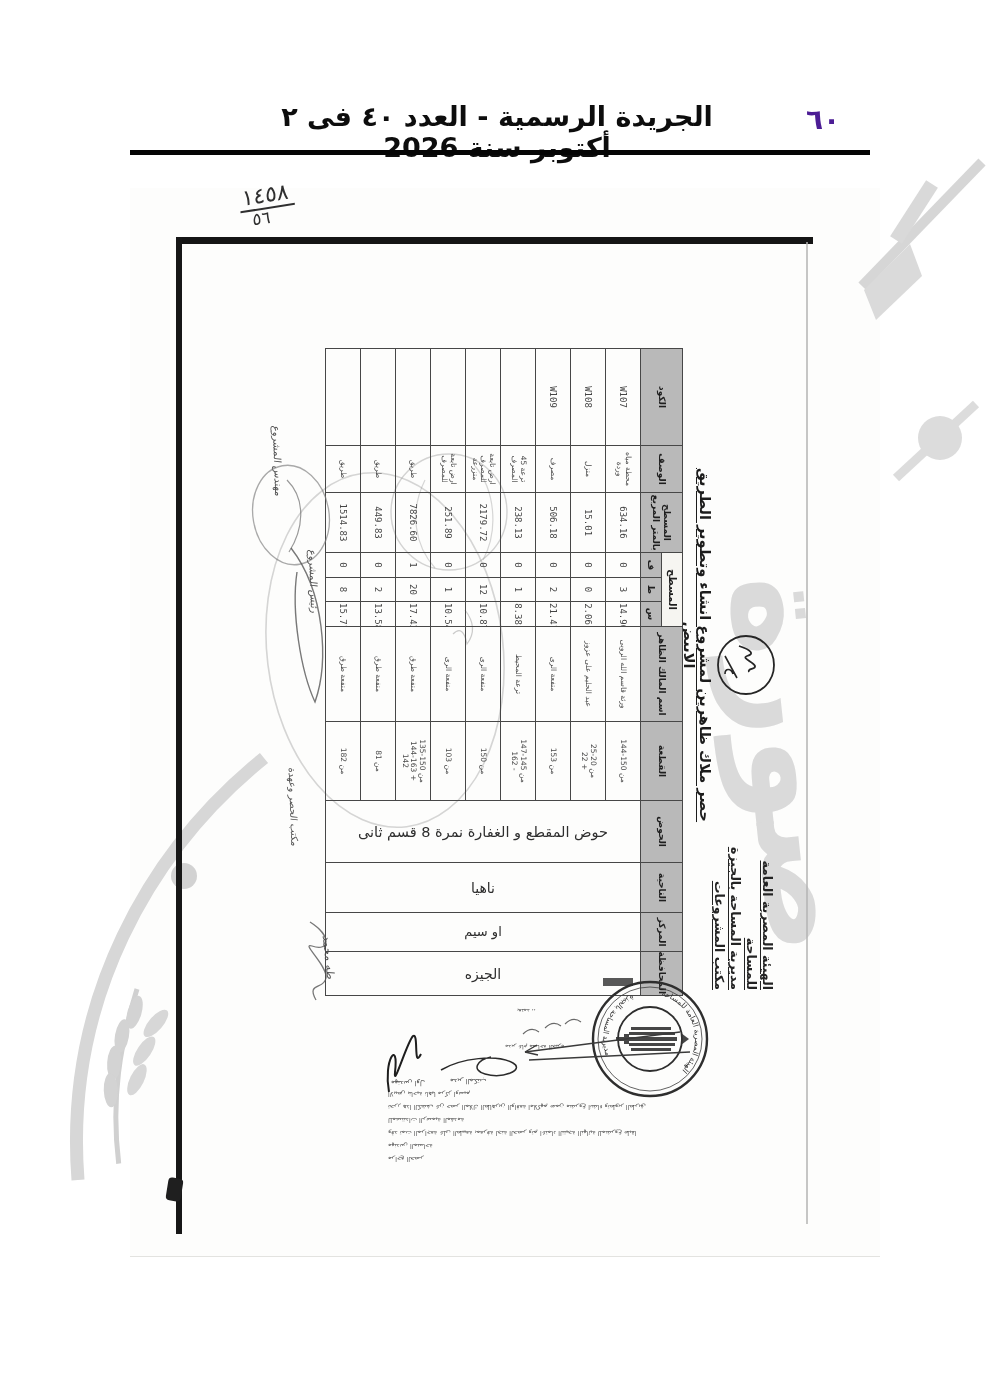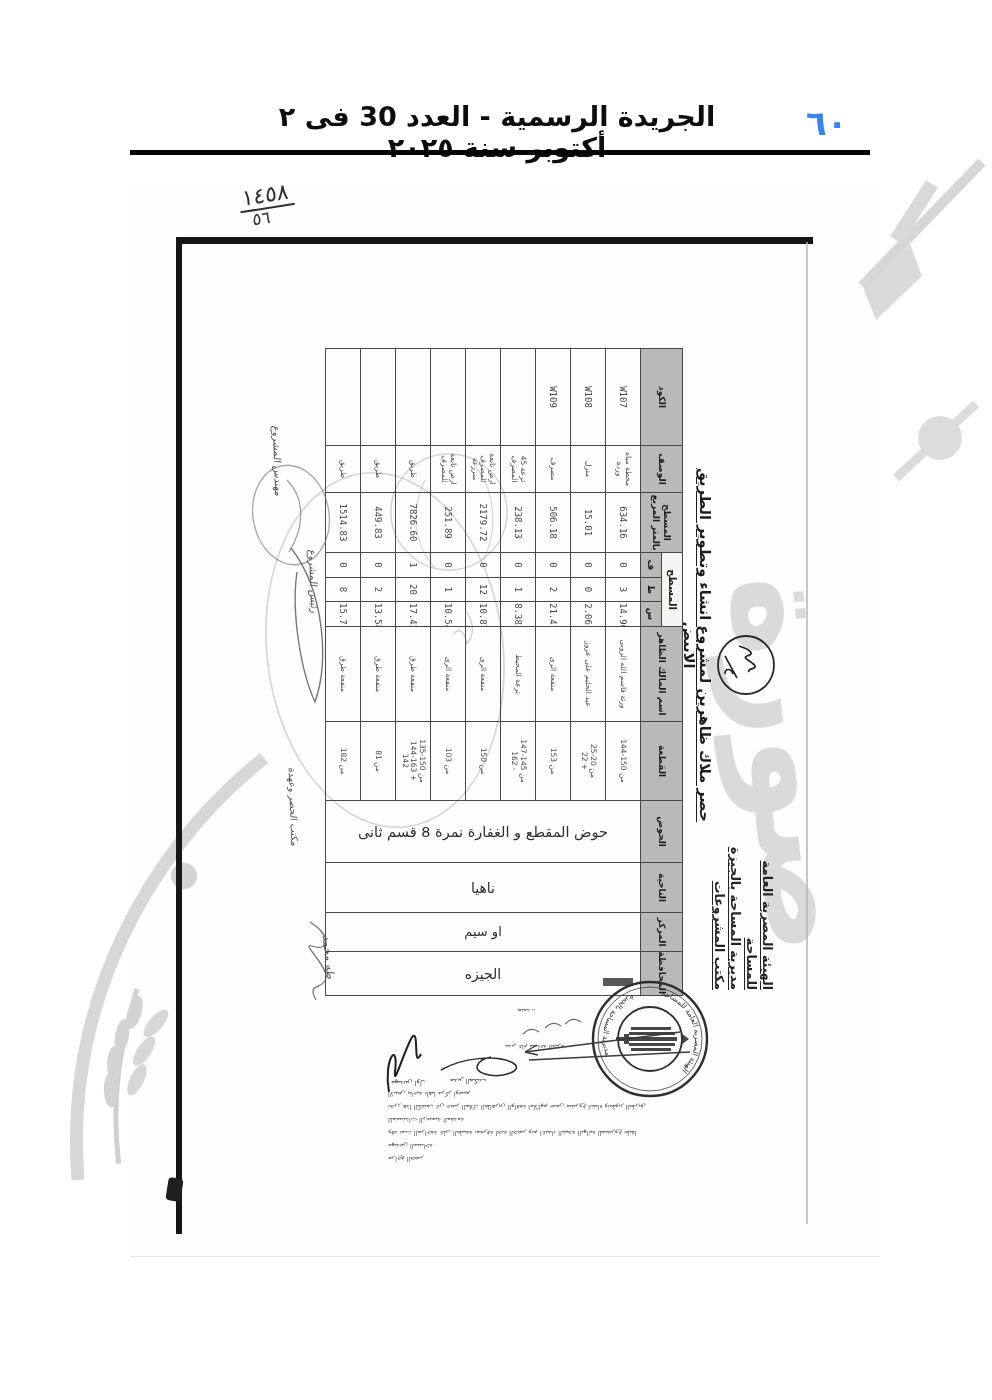--- a/index.html
+++ b/index.html
@@ -6,21 +6,21 @@
   body{
     width:992px;height:1400px;position:relative;overflow:hidden;
     background:#ffffff;font-family:"DejaVu Sans",sans-serif;
   }
   
   .gz-title{
     position:absolute;top:101px;left:272px;width:450px;text-align:center;
     direction:rtl;font-size:27px;font-weight:bold;color:#0d0d0d;letter-spacing:0;
   }
   .gz-pagenum{
-    position:absolute;top:103px;left:806px;font-size:34px;font-weight:bold;color:#3b82f6;
+    position:absolute;top:103px;left:806px;font-size:28px;font-weight:bold;color:#4c1d95;
   }
   .gz-rule{position:absolute;top:150px;left:130px;width:740px;height:5px;background:#050505;}
 
   
   .wm-layer{position:absolute;inset:0;z-index:1;pointer-events:none;}
   .wm-sura{
     position:absolute;left:858px;top:565px;font-size:138px;font-weight:bold;color:#dadada;
     transform:rotate(84deg);transform-origin:top left;white-space:nowrap;
   }
   
@@ -95,21 +95,21 @@
     <ellipse cx="92" cy="32" rx="7" ry="17" fill="#d3d3d3" transform="rotate(30 92 32)"></ellipse>
     <ellipse cx="74" cy="52" rx="7" ry="17" fill="#d3d3d3" transform="rotate(24 74 52)"></ellipse>
     <ellipse cx="60" cy="76" rx="7" ry="17" fill="#d3d3d3" transform="rotate(18 60 76)"></ellipse>
     <ellipse cx="50" cy="102" rx="7" ry="17" fill="#d3d3d3" transform="rotate(12 50 102)"></ellipse>
     <ellipse cx="110" cy="48" rx="7" ry="17" fill="#d7d7d7" transform="rotate(55 110 48)"></ellipse>
     <ellipse cx="92" cy="72" rx="7" ry="17" fill="#d7d7d7" transform="rotate(48 92 72)"></ellipse>
     <ellipse cx="78" cy="98" rx="7" ry="17" fill="#d7d7d7" transform="rotate(40 78 98)"></ellipse>
   </svg>
 </div>
 
-<div class="gz-title">الجريدة الرسمية - العدد 30 فى ٢ أكتوبر سنة ٢٠٢٥</div>
+<div class="gz-title">الجريدة الرسمية - العدد ٤٠ فى ٢ أكتوبر سنة 2026</div>
 <div class="gz-pagenum">٦٠</div>
 <div class="gz-rule"></div>
 
 <div class="sheet"></div>
 <div class="frame-top"></div>
 <div class="frame-left"></div>
 <div class="frame-right"></div>
 <div class="frame-blob"></div>
 
 <div class="ref-mark">

